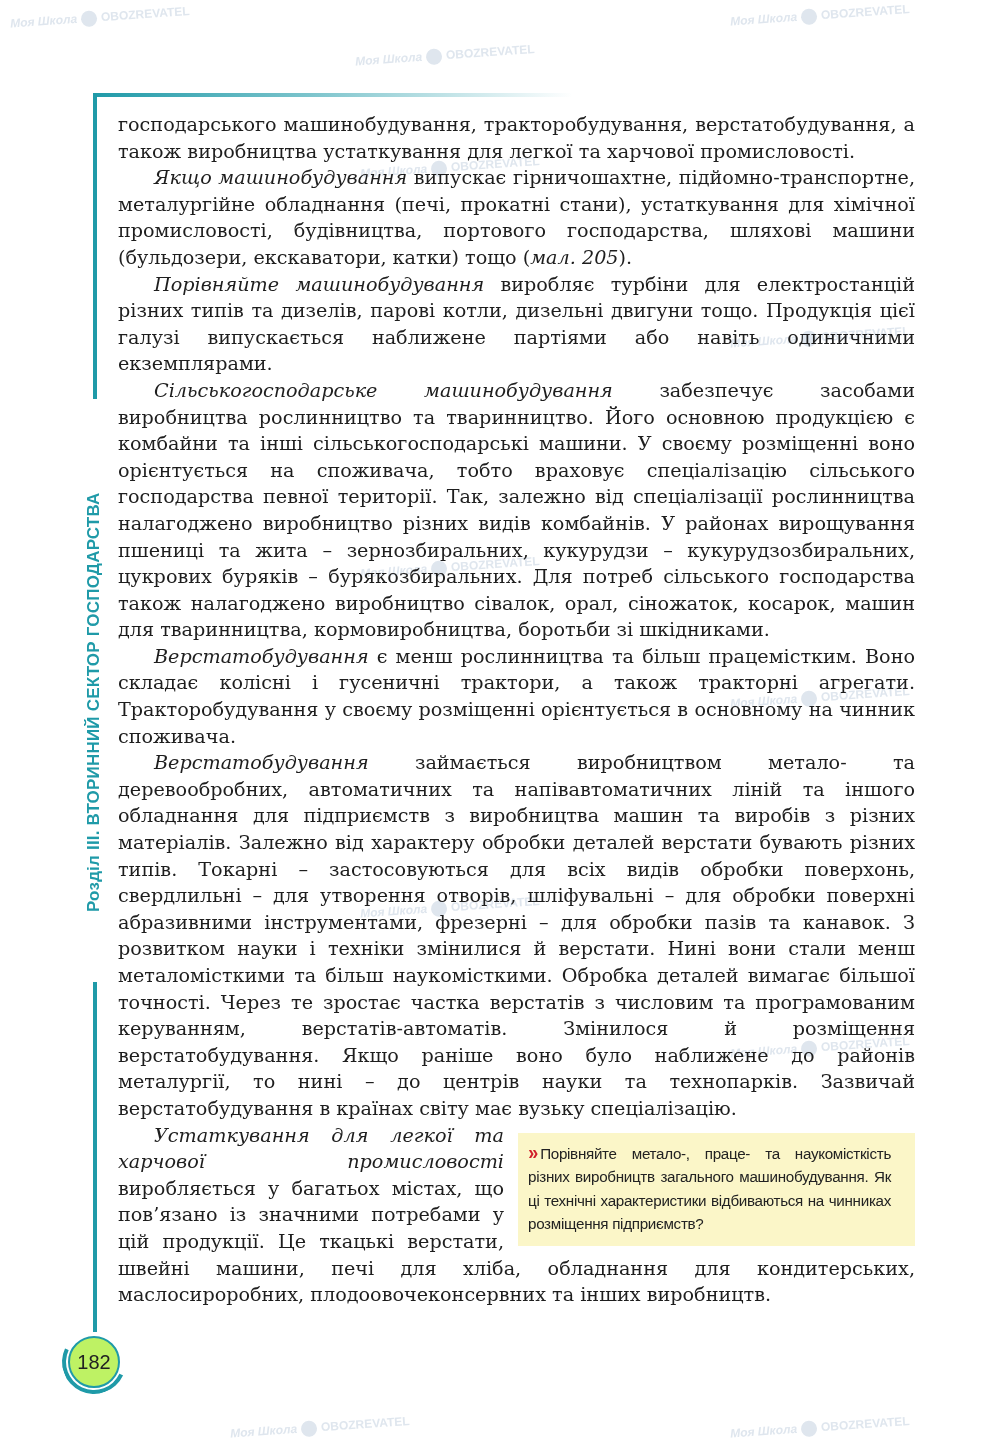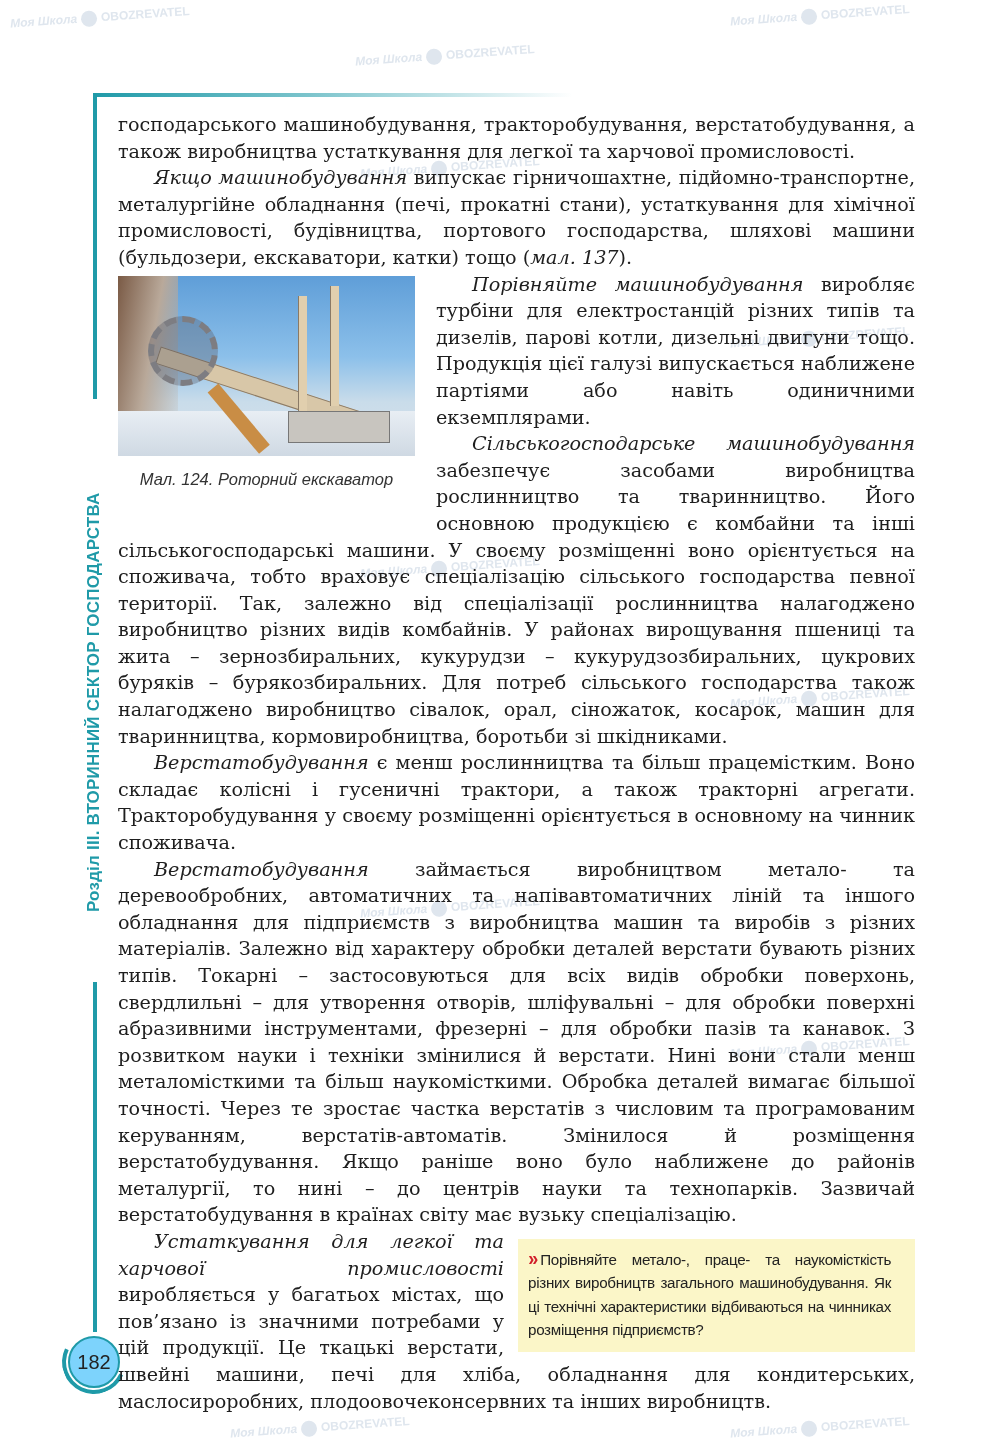--- a/index.html
+++ b/index.html
@@ -36,21 +36,21 @@
     transform-origin: 0 0; transform: rotate(-90deg);
     font-family: "Liberation Sans", sans-serif; font-weight: bold; font-size: 17px;
     color: #1f9aa8; letter-spacing: 0.2px; white-space: nowrap; line-height: 28px;
   }
 
   .page-num {
     position: absolute; left: 68px; top: 1336px; width: 52px; height: 52px;
     border-radius: 50%; border: 2px solid #1f9aa8; box-sizing: border-box;
     display: flex; align-items: center; justify-content: center;
     font-family: "Liberation Sans", sans-serif; font-size: 20px; color: #222;
-    background: #7dd3fc;
+    background: #bef264;
   }
   .page-num-ring {
     position: absolute; left: 62px; top: 1330px; width: 64px; height: 64px;
     border-radius: 50%; border: 4px solid transparent;
     border-left-color: #1f9aa8; border-bottom-color: #1f9aa8; box-sizing: border-box;
     transform: rotate(-20deg);
   }
 
   .content {
     position: absolute; left: 118px; top: 112px; width: 797px; z-index: 1;
@@ -134,35 +134,22 @@
 <div class="side-rule r1"></div>
 <div class="side-rule r2"></div>
 <div class="side-label">Розділ ІІІ. ВТОРИННИЙ СЕКТОР ГОСПОДАРСТВА</div>
 
 <div class="page-num-ring"></div>
 <div class="page-num">182</div>
 
 <div class="content">
   <p class="p">господарського машинобудування, тракторобудування, верстатобудування, а також виробництва устаткування для легкої та харчової промисловості.</p>
 
-  <p class="p indent"><span class="term">Якщо машинобудування</span><span> випускає гірничошахтне, підйомно-транспортне, металургійне обладнання (печі, прокатні стани), устаткування для хімічної промисловості, будівництва, портового господарства, шляхові машини (бульдозери, екскаватори, катки) тощо (</span><span class="term">мал. 137</span><span>).</span></p>
+  <p class="p indent"><span class="term">Якщо машинобудування</span><span> випускає гірничошахтне, підйомно-транспортне, металургійне обладнання (печі, прокатні стани), устаткування для хімічної промисловості, будівництва, портового господарства, шляхові машини (бульдозери, екскаватори, катки) тощо (</span><span class="term">мал. 205</span><span>).</span></p>
 
-  <div class="figure-wrap">
-    <div class="photo">
-      <div class="cliff"></div>
-      <div class="snow"></div>
-      <div class="boom"></div>
-      <div class="wheel"></div>
-      <div class="tower" style="left:180px"></div>
-      <div class="tower" style="left:212px;top:10px"></div>
-      <div class="bucket-arm"></div>
-      <div class="base"></div>
-    </div>
-    <div class="caption">Мал. 124. Роторний екскаватор</div>
-  </div>
 
   <p class="p indent"><span class="term">Порівняйте машинобудування</span><span> виробляє турбіни для електростанцій різних типів та дизелів, парові котли, дизельні двигуни тощо. Продукція цієї галузі випускається наближене партіями або навіть одиничними екземплярами.</span></p>
 
   <p class="p indent"><span class="term">Сільськогосподарське машинобудування</span><span> забезпечує засобами виробництва рослинництво та тваринництво. Його основною продукцією є комбайни та інші сільськогосподарські машини. У своєму розміщенні воно орієнтується на споживача, тобто враховує спеціалізацію сільського господарства певної території. Так, залежно від спеціалізації рослинництва налагоджено виробництво різних видів комбайнів. У районах вирощування пшениці та жита – зернозбиральних, кукурудзи – кукурудзозбиральних, цукрових буряків – бурякозбиральних. Для потреб сільського господарства також налагоджено виробництво сівалок, орал, сіножаток, косарок, машин для тваринництва, кормовиробництва, боротьби зі шкідниками.</span></p>
 
   <p class="p indent"><span class="term">Верстатобудування</span><span> є менш рослинництва та більш працемістким. Воно складає колісні і гусеничні трактори, а також тракторні агрегати. Тракторобудування у своєму розміщенні орієнтується в основному на чинник споживача.</span></p>
 
   <p class="p indent"><span class="term">Верстатобудування</span><span> займається виробництвом метало- та деревообробних, автоматичних та напівавтоматичних ліній та іншого обладнання для підприємств з виробництва машин та виробів з різних матеріалів. Залежно від характеру обробки деталей верстати бувають різних типів. Токарні – застосовуються для всіх видів обробки поверхонь, свердлильні – для утворення отворів, шліфувальні – для обробки поверхні абразивними інструментами, фрезерні – для обробки пазів та канавок. З розвитком науки і техніки змінилися й верстати. Нині вони стали менш металомісткими та більш наукомісткими. Обробка деталей вимагає більшої точності. Через те зростає частка верстатів з числовим та програмованим керуванням, верстатів-автоматів. Змінилося й розміщення верстатобудування. Якщо раніше воно було наближене до районів металургії, то нині – до центрів науки та технопарків. Зазвичай верстатобудування в країнах світу має вузьку спеціалізацію.</span></p>
 
   <div class="question-box">

